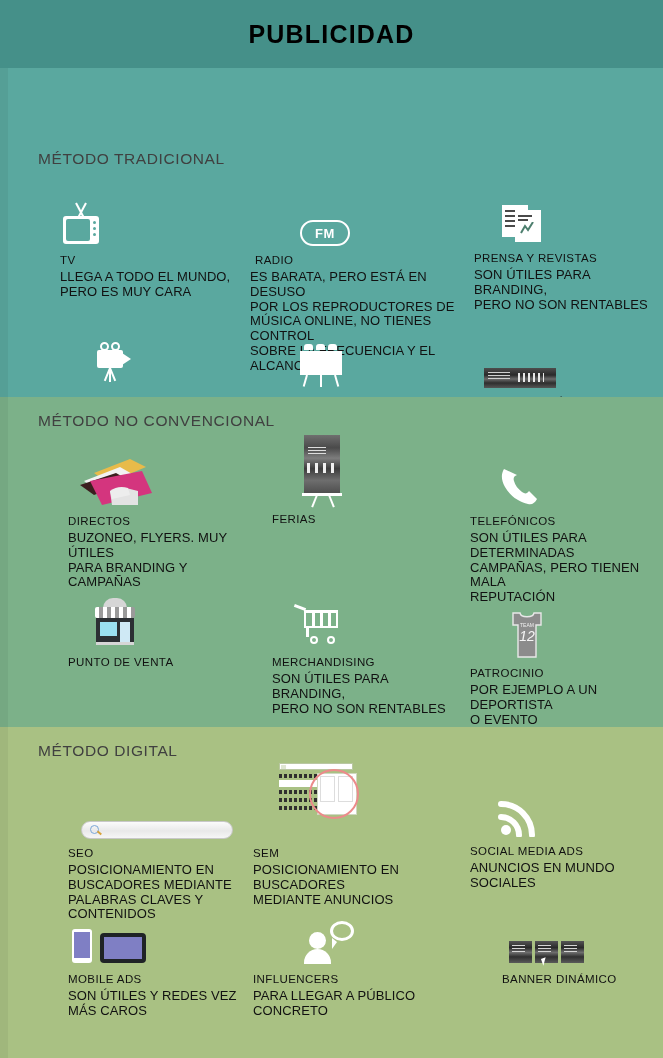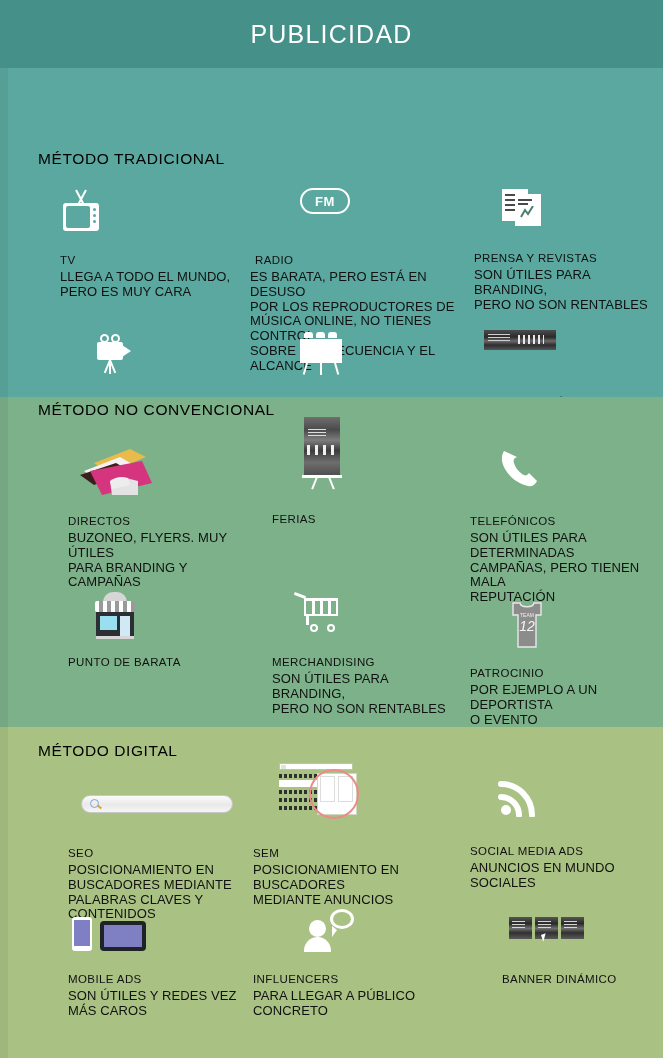--- a/index.html
+++ b/index.html
@@ -11,46 +11,46 @@
   }
   #page { position: relative; width: 663px; height: 1058px; }
 
   
   .header {
     position: absolute; left: 0; top: 0; width: 663px; height: 68px;
     background: #459089;
     display: flex; align-items: center; justify-content: center;
   }
   .header .title {
-    font-size: 25px; letter-spacing: 1.2px; color: #ffffff;
-    font-weight: 400;
+    font-size: 25px; letter-spacing: 1.2px; color: #000000;
+    font-weight: 700;
   }
 
   
   .section { position: absolute; left: 0; width: 663px; }
   .sec-trad    { top: 68px;  height: 329px; background: #5aa89f; }
   .sec-nocon   { top: 397px; height: 330px; background: #7cb189; }
   .sec-digital { top: 727px; height: 331px; background: #a9c183; }
 
   .edge { position: absolute; left: 0; top: 0; width: 8px; height: 100%;
           background: rgba(0,0,0,0.05); }
 
   .sec-title {
-    position: absolute; left: 38px; font-size: 15.5px; color: #000000;
+    position: absolute; left: 38px; font-size: 15.5px; color: #404040;
     letter-spacing: 0.6px; font-weight: 400; white-space: nowrap;
   }
   .sec-trad .sec-title    { top: 82px; }
   .sec-nocon .sec-title   { top: 412px; }
   .sec-digital .sec-title { top: 742px; }
 
   
   .item { position: absolute; }
   .icon-wrap {
     position: relative; width: 100%; height: 58px;
-    display: flex; 
+    display: flex; align-items: flex-end;
   }
   .item .label {
     display: block; font-size: 11.5px; color: #111; letter-spacing: .4px;
     margin-top: 8px; font-weight: 400; white-space: nowrap;
   }
   .item .desc {
     display: block; font-size: 13px; color: #111; line-height: 1.14;
     margin-top: 4px; letter-spacing: .1px; white-space: pre-line;
     font-weight: 400;
   }
@@ -305,21 +305,21 @@
         </div>
       </div>
       <span class="label">BANNER ESTÁTICO</span>
       <span class="desc" style="margin-left:5px;">LA GENTE ESTÁ CANSADA
 DE VERLOS Y LOS IGNORA</span>
     </div>
   </div>
 
   <div class="section sec-nocon">
     <div class="edge"></div>
-    <div class="sec-title" style="top:4px;">MÉTODO NO CONVENCIONAL</div>
+    <div class="sec-title" style="top:15px;">MÉTODO NO CONVENCIONAL</div>
 
     <div class="item" style="left:68px; top:48px; width:190px;">
       <div class="icon-wrap" style="height:62px;">
         <div class="ico ico-flyer">
           <svg width="84" height="52" viewBox="0 0 84 52">
             <polygon points="26,18 62,4 78,12 40,28" fill="#e8bb4a"></polygon>
             <polygon points="16,26 52,12 66,20 30,36" fill="#f2f2f2"></polygon>
             <polygon points="12,30 48,18 62,26 26,40" fill="#3b1f1f"></polygon>
             <polygon points="22,26 74,16 84,38 34,50" fill="#d4357e"></polygon>
             <path d="M42,36 L58,33 L70,36 L70,50 L44,50 Z" fill="#e3e3e3"></path>
@@ -364,21 +364,21 @@
       <div class="icon-wrap" style="height:56px; justify-content:flex-start; padding-left:24px;">
         <div class="ico ico-shop">
           <div class="roofc"></div>
           <div class="awn"></div>
           <div class="bodyb"></div>
           <div class="win" style="left:8px; width:17px; height:14px;"></div>
           <div class="door"></div>
           <div class="floor"></div>
         </div>
       </div>
-      <span class="label">PUNTO DE BARATA</span>
+      <span class="label">PUNTO DE VENTA</span>
     </div>
 
     <div class="item" style="left:272px; top:195px; width:185px;">
       <div class="icon-wrap" style="height:56px; justify-content:flex-start; padding-left:22px;">
         <div class="ico ico-cart">
           <div class="handle"></div>
           <div class="basket"></div>
           <div class="bar" style="left:18px;"></div>
           <div class="bar" style="left:26px;"></div>
           <div class="bar" style="left:34px;"></div>

